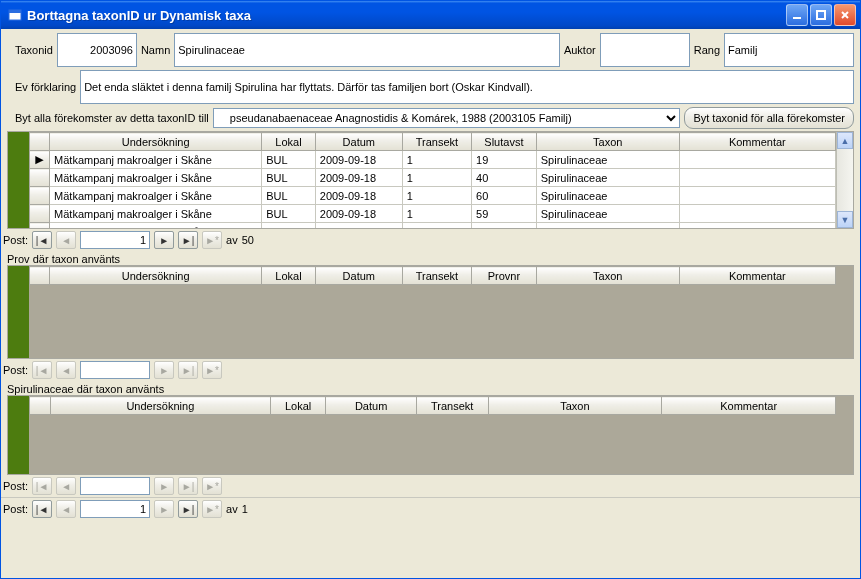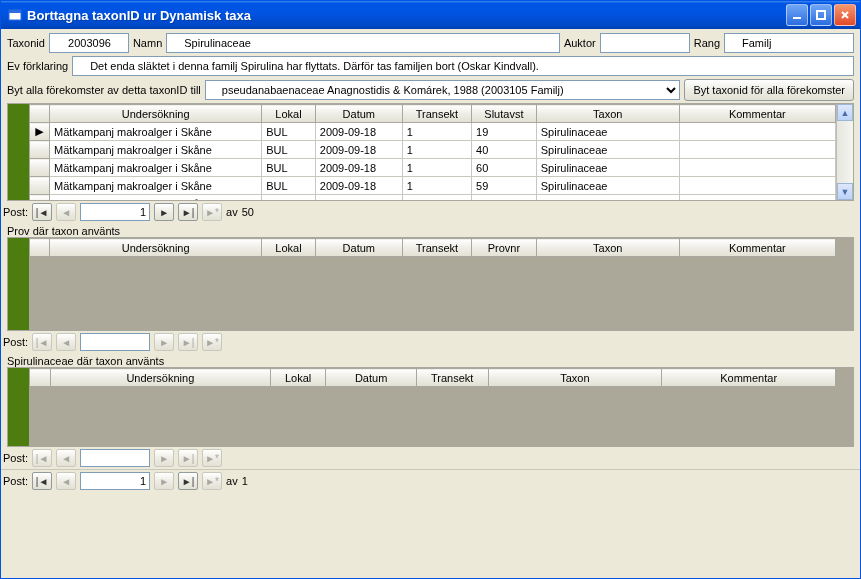--- a/index.html
+++ b/index.html
@@ -37,47 +37,47 @@
   .winbtn {
     width: 22px; height: 22px;
     border-radius: 3px;
     border: 1px solid rgba(255,255,255,.5);
     display: flex; align-items: center; justify-content: center;
     color: #fff; font-weight: bold;
   }
   .winbtn.min, .winbtn.max { background: linear-gradient(to bottom,#6fa7f5,#2b6de0); }
   .winbtn.close { background: linear-gradient(to bottom,#f5986f,#e04a2b); }
 
-  .form-area { padding: 4px 6px 2px 6px; display: flex; flex-direction: column; gap: 3px; }
+  .form-area { padding: 4px 6px 2px 6px; display: flex; flex-direction: column; gap: 3px; margin-left: 8px; }
   .row { display: flex; align-items: center; gap: 4px; }
   .lbl { white-space: nowrap; }
   .textbox {
     border: 1px solid #7f9db9;
     background: #fff;
-    height: 20px;
-    padding: 1px 17px;
+    height: 34px;
+    padding: 1px 3px;
     font: inherit;
     line-height: 14px;
   }
   .textbox.wide { flex: 1; }
   select.dd {
     border: 1px solid #7f9db9;
     background: #fff;
     height: 20px;
     font: inherit;
     flex: 1;
     padding-left: 12px;
   }
   .btn {
     height: 22px;
     border: 1px solid #919b9c;
     background: linear-gradient(to bottom,#ffffff,#efeee7 45%,#e3e1d4);
     padding: 0 8px;
     font: inherit;
-    border-radius: 3px;
+    border-radius: 9px;
   }
 
   .section-label { padding: 2px 6px 0 6px; }
   .grid-wrap {
     margin: 0 6px;
     border: 1px solid #a8a8a0;
     background: #4d7c0f;
     position: relative;
     padding-left: 21px;
   }

